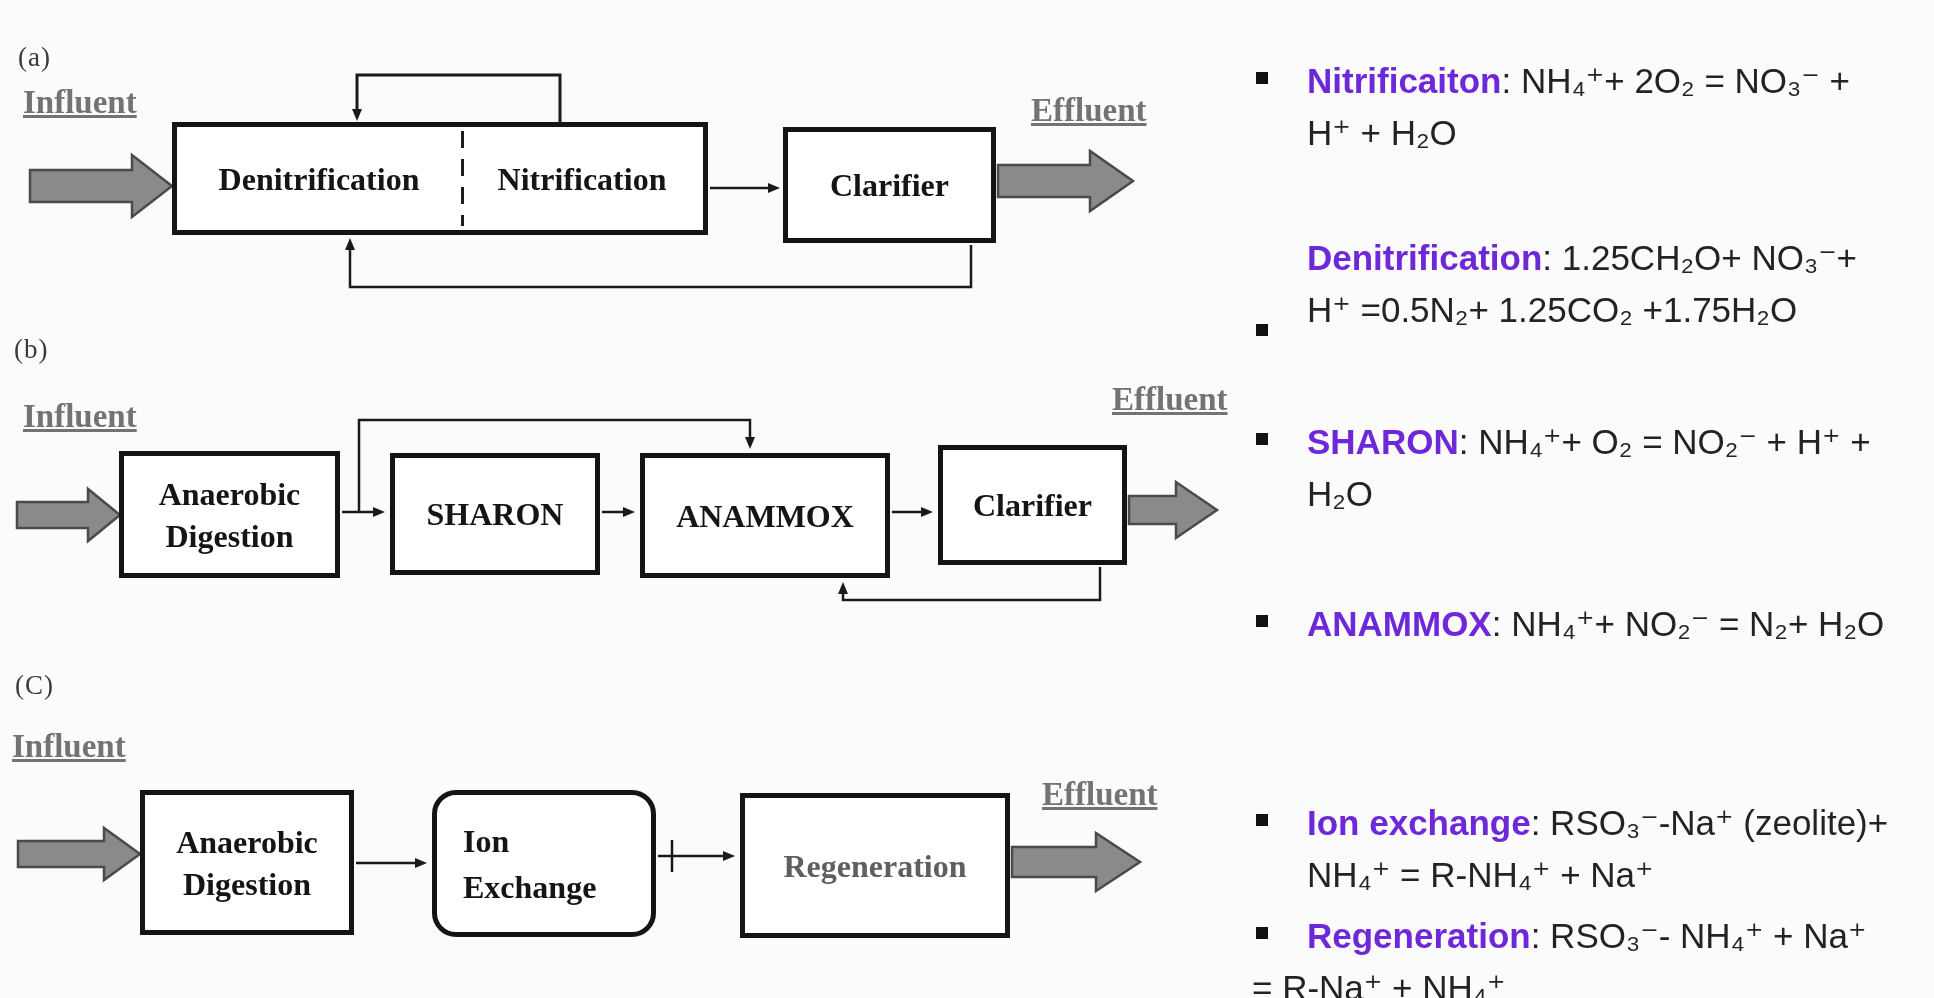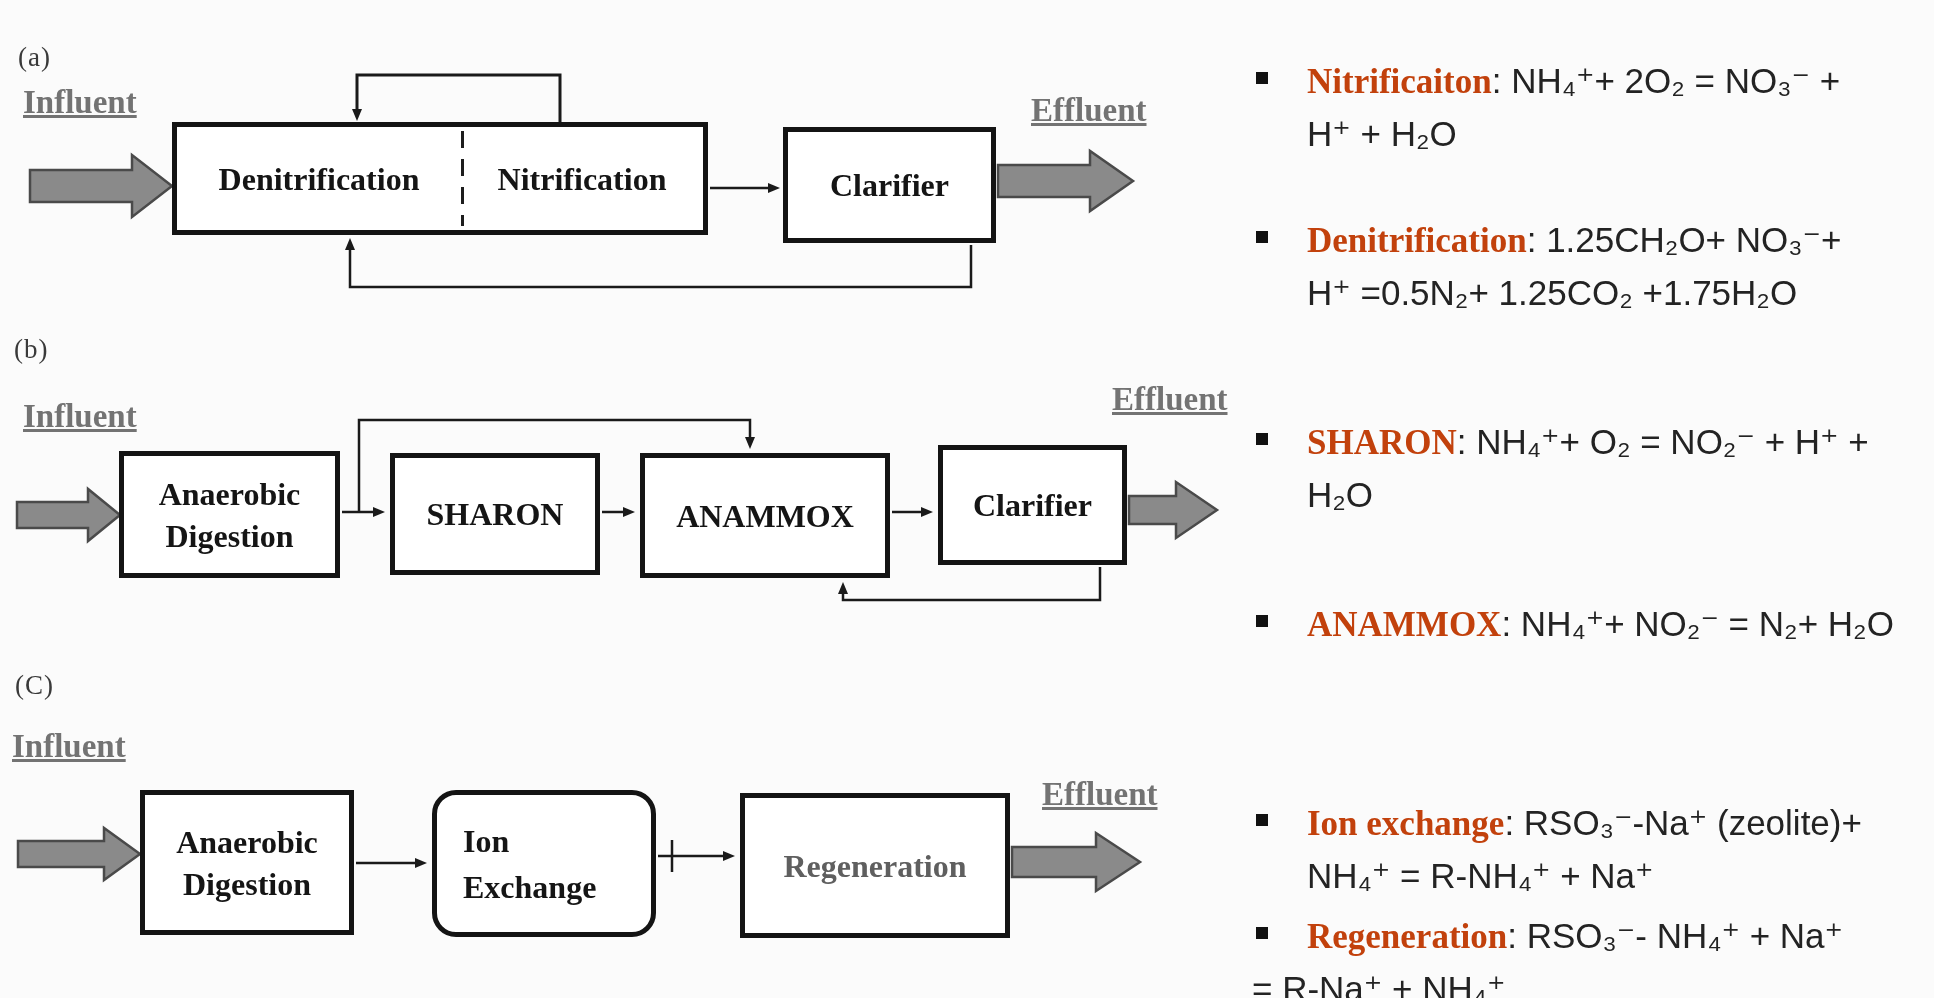--- a/index.html
+++ b/index.html
@@ -16,21 +16,21 @@
   .split{flex-direction:row;justify-content:space-between;}
   .cell{flex:0 0 auto;display:flex;align-items:center;justify-content:center;height:100%;}
   .divider{position:absolute;top:4px;bottom:4px;width:3px;
            background-image:repeating-linear-gradient(to bottom,#1d1d1d 0 17px,transparent 17px 28px);}
   .lalign{align-items:flex-start;padding-left:26px;text-align:left;line-height:46px;}
   .gray-text{color:#5f5f5f;}
   .eq{position:absolute;left:1256px;display:flex;align-items:flex-start;
       font-family:"Liberation Sans","DejaVu Sans",sans-serif;font-size:35px;line-height:52px;color:#232323;}
   .eq .sq{flex:0 0 auto;width:12px;height:12px;background:#111;margin-top:17px;margin-right:39px;}
   .eq .lines{white-space:nowrap;}
-  .eq b{color:#c2410c;font-family:Liberation Serif, serif;}
+  .eq b{color:#6d28d9;}
   .outdent{margin-left:-55px;}
 </style>
 </head>
 <body>
 
 <div id="stage">
 
   <svg id="wires" viewBox="0 0 1934 998">
     <defs>
       <marker id="ah" markerUnits="userSpaceOnUse" markerWidth="14" markerHeight="12" refX="1" refY="5" orient="auto">
@@ -120,21 +120,21 @@
   <span class="flow-label" style="left:1042px;top:776px;">Effluent</span>
 
   <div class="eq" style="top:55px;">
     <span class="sq"></span>
     <div class="lines">
       <div><b>Nitrificaiton</b><span>: NH₄⁺+ 2O₂ = NO₃⁻ +</span></div>
       <div>H⁺ + H₂O</div>
     </div>
   </div>
 
-  <div class="eq" style="top:214px;">
+  <div class="eq" style="top:232px;align-items:flex-end;">
     <span class="sq"></span>
     <div class="lines">
       <div><b>Denitrification</b><span>: 1.25CH₂O+ NO₃⁻+</span></div>
       <div>H⁺ =0.5N₂+ 1.25CO₂ +1.75H₂O</div>
     </div>
   </div>
 
   <div class="eq" style="top:416px;">
     <span class="sq"></span>
     <div class="lines">

